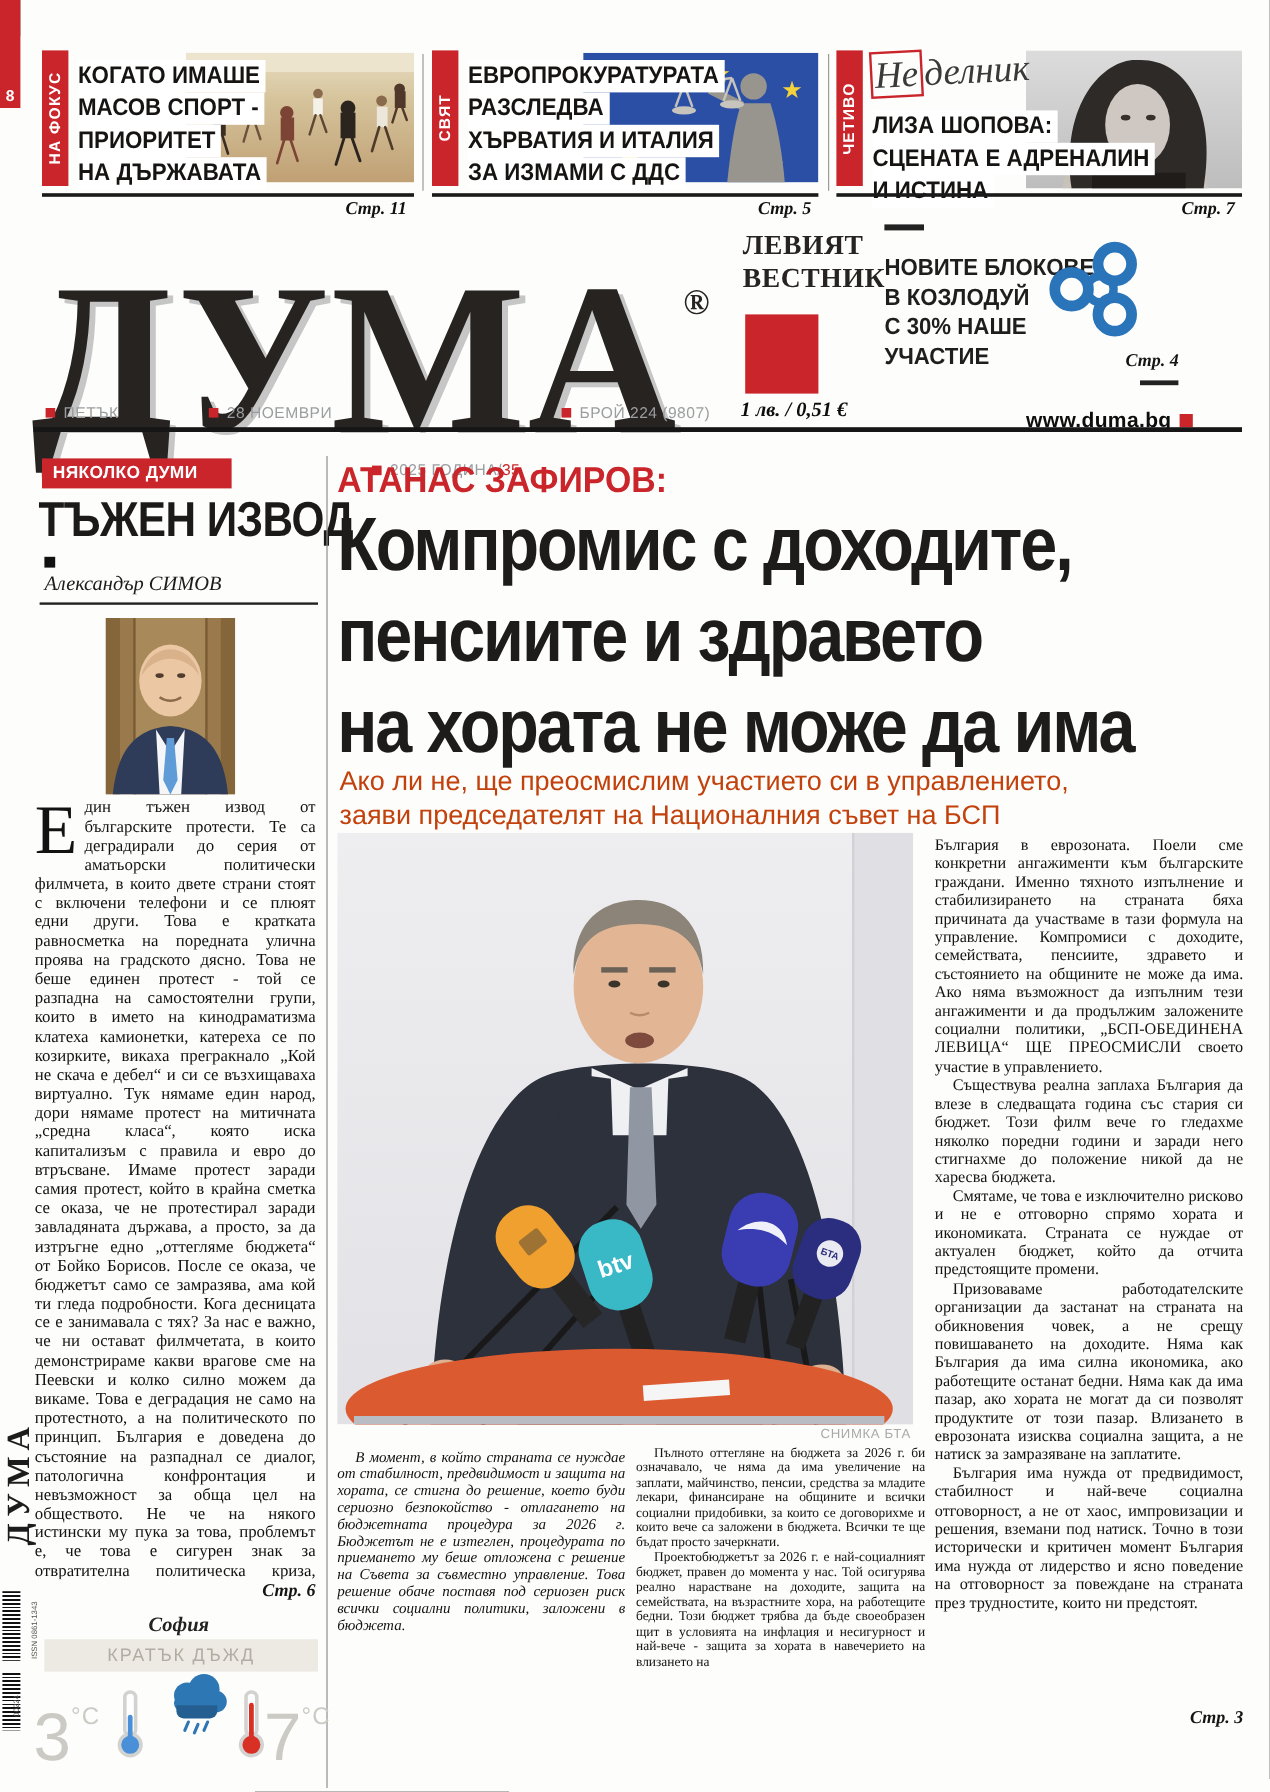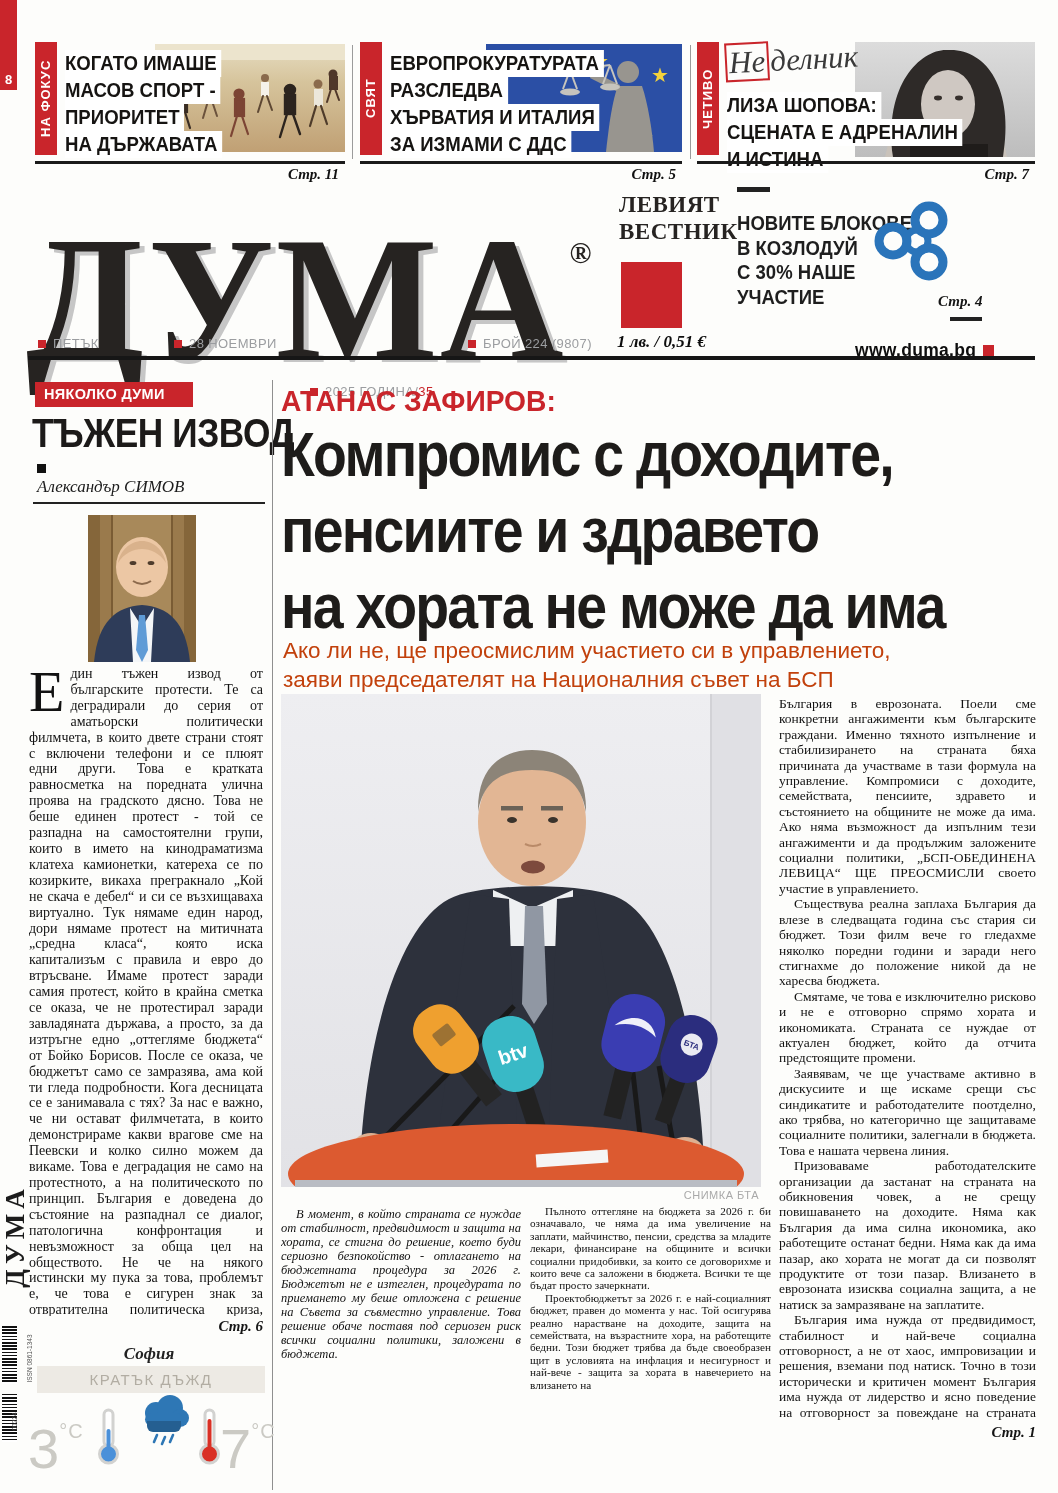--- a/index.html
+++ b/index.html
@@ -441,19 +441,18 @@
       <p>В момент, в който страната се нуждае от стабилност, предвидимост и защита на хората, се стигна до решение, което буди сериозно безпокойство - отлагането на бюджетната процедура за 2026 г. Бюджетът не е изтеглен, процедурата по приемането му беше отложена с решение на Съвета за съвместно управление. Това решение обаче поставя под сериозен риск всички социални политики, заложени в бюджета.</p>
     </div>
   <div class="m-col col2">
       <p>Пълното оттегляне на бюджета за 2026 г. би означавало, че няма да има увеличение на заплати, майчинство, пенсии, средства за младите лекари, финансиране на общините и всички социални придобивки, за които се договорихме и които вече са заложени в бюджета. Всички те ще бъдат просто зачеркнати.</p>
       <p>Проектобюджетът за 2026 г. е най-социалният бюджет, правен до момента у нас. Той осигурява реално нарастване на доходите, защита на семействата, на възрастните хора, на работещите бедни. Този бюджет трябва да бъде своеобразен щит в условията на инфлация и несигурност и най-вече - защита за хората в навечерието на влизането на</p>
     </div>
   <div class="m-col col3">
       <p>България в еврозоната. Поели сме конкретни ангажименти към българските граждани. Именно тяхното изпълнение и стабилизирането на страната бяха причината да участваме в тази формула на управление. Компромиси с доходите, семействата, пенсиите, здравето и състоянието на общините не може да има. Ако няма възможност да изпълним тези ангажименти и да продължим заложените социални политики, „БСП-ОБЕДИНЕНА ЛЕВИЦА“ ЩЕ ПРЕОСМИСЛИ своето участие в управлението.</p>
       <p>Съществува реална заплаха България да влезе в следващата година със стария си бюджет. Този филм вече го гледахме няколко поредни години и заради него стигнахме до положение никой да не харесва бюджета.</p>
       <p>Смятаме, че това е изключително рисково и не е отговорно спрямо хората и икономиката. Страната се нуждае от актуален бюджет, който да отчита предстоящите промени.</p>
-      <p>Заявявам, че ще участваме активно в дискусиите и ще искаме срещи със синдикатите и работодателите поотделно, ако трябва, но категорично ще защитаваме социалните политики, залегнали в бюджета. Това е нашата червена линия.</p>
       <p>Призоваваме работодателските организации да застанат на страната на обикновения човек, а не срещу повишаването на доходите. Няма как България да има силна икономика, ако работещите останат бедни. Няма как да има пазар, ако хората не могат да си позволят продуктите от този пазар. Влизането в еврозоната изисква социална защита, а не натиск за замразяване на заплатите.</p>
       <p>България има нужда от предвидимост, стабилност и най-вече социална отговорност, а не от хаос, импровизации и решения, вземани под натиск. Точно в този исторически и критичен момент България има нужда от лидерство и ясно поведение на отговорност за повеждане на страната през трудностите, които ни предстоят.</p>
     </div>
-  <div class="abs m-ref">Стр. 1</div>
+  <div class="abs m-ref">Стр. 3</div>
 
 </div>
 
 </body></html>

